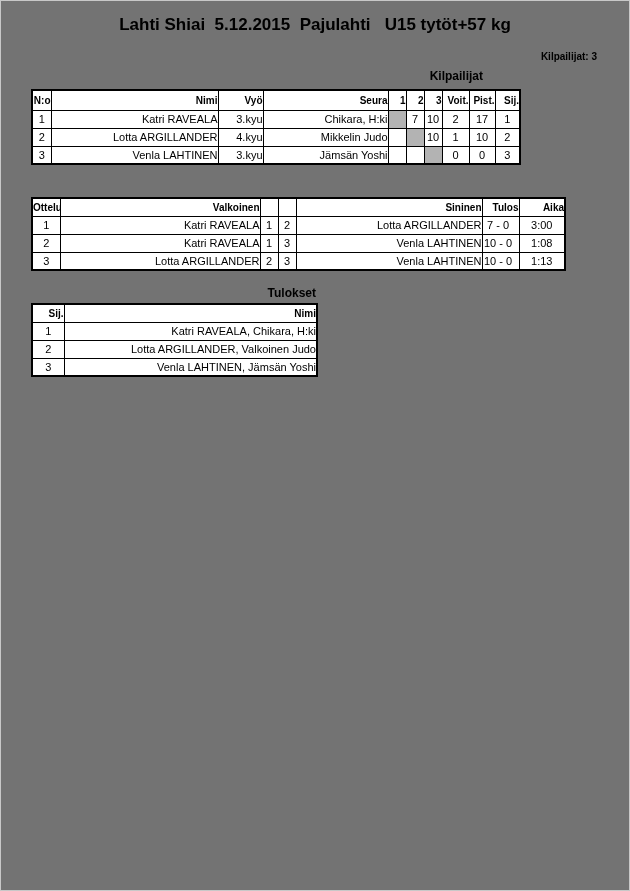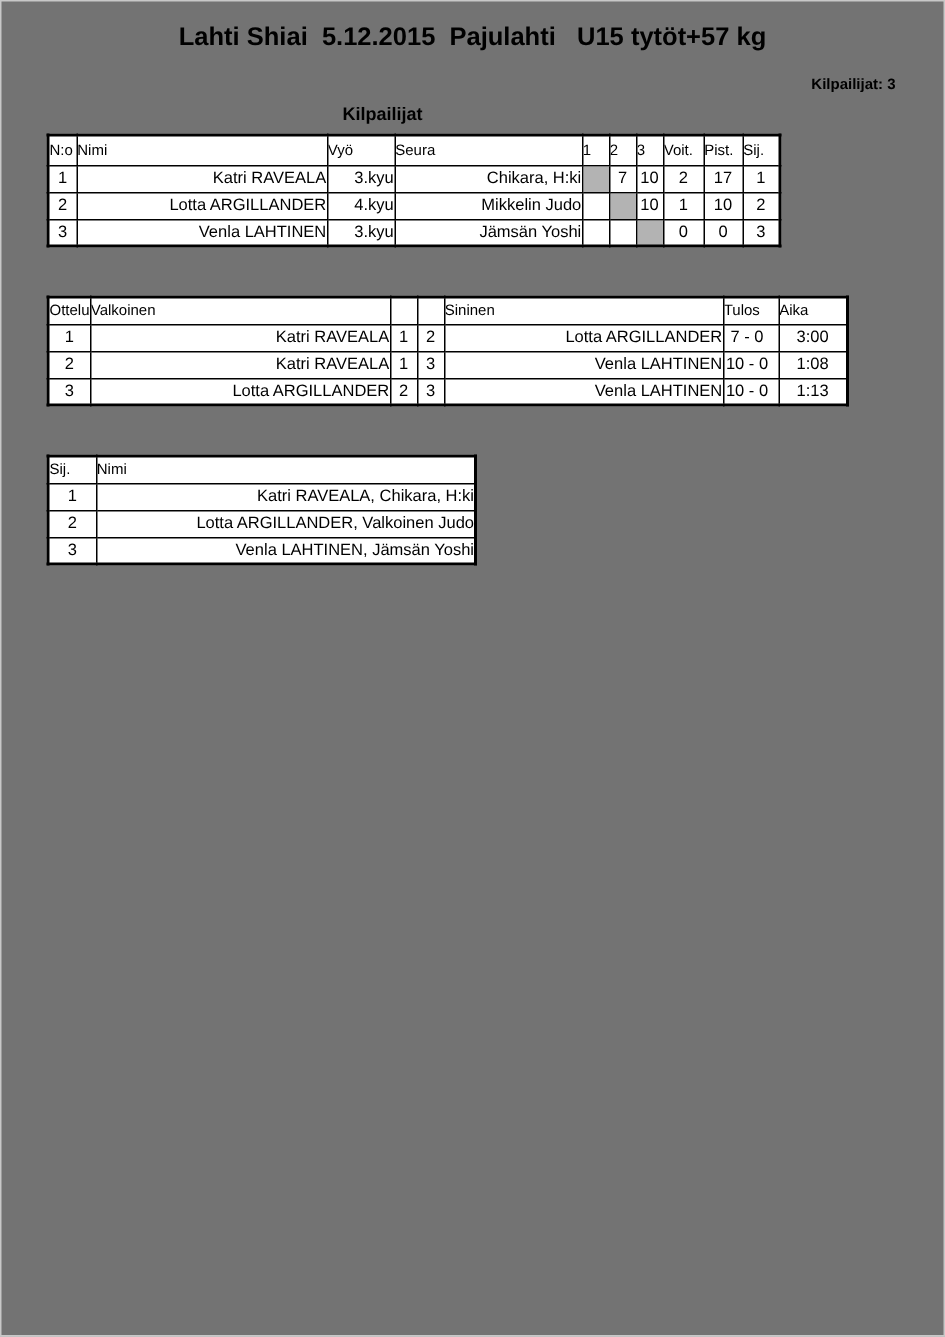--- a/index.html
+++ b/index.html
@@ -30,21 +30,21 @@
     position: absolute;
     top: 50px;
     right: 32px;
     font-size: 10px;
     font-weight: bold;
   }
   .section-heading {
     position: absolute;
     font-size: 12px;
     font-weight: bold;
-    text-align: center;
+    text-align: right;
     padding-left: 26px;
   }
   #heading-kilpailijat { top: 68px; left: 0; width: 482px; }
   #heading-ottelut    { top: 178px; left: 30px; width: 533px; margin-top: 20px; }
   #heading-tulokset   { top: 285px; left: 30px; width: 285px; }
 
   table {
     position: absolute;
     border-collapse: collapse;
     table-layout: fixed;
@@ -56,22 +56,22 @@
   #table-tulokset    { top: 302px; left: 30px; width: 285px; }
 
   th, td {
     border: 1px solid #000;
     vertical-align: middle;
     white-space: nowrap;
     overflow: hidden;
   }
   th {
     font-size: 10px;
-    font-weight: normal;
-    text-align: left;
+    font-weight: bold;
+    text-align: right;
     height: 18px;
     padding: 0;
   }
   #table-kilpailijat th { height: 20px; }
   td {
     font-size: 11px;
     height: 18px;
     text-align: center;
     padding: 0;
   }
@@ -199,20 +199,21 @@
       <td class="name">Lotta ARGILLANDER</td>
       <td>2</td>
       <td>3</td>
       <td class="name">Venla LAHTINEN</td>
       <td class="tulos">10 - 0</td>
       <td>1:13</td>
     </tr>
   </tbody>
     </table>
 
+  <div class="section-heading" id="heading-tulokset">Tulokset</div>
 
   <table id="table-tulokset">
     <colgroup>
       <col style="width:32px">
         <col style="width:253px">
     </colgroup>
     <tbody>
         <tr>
       <th>Sij.</th>
       <th>Nimi</th>

